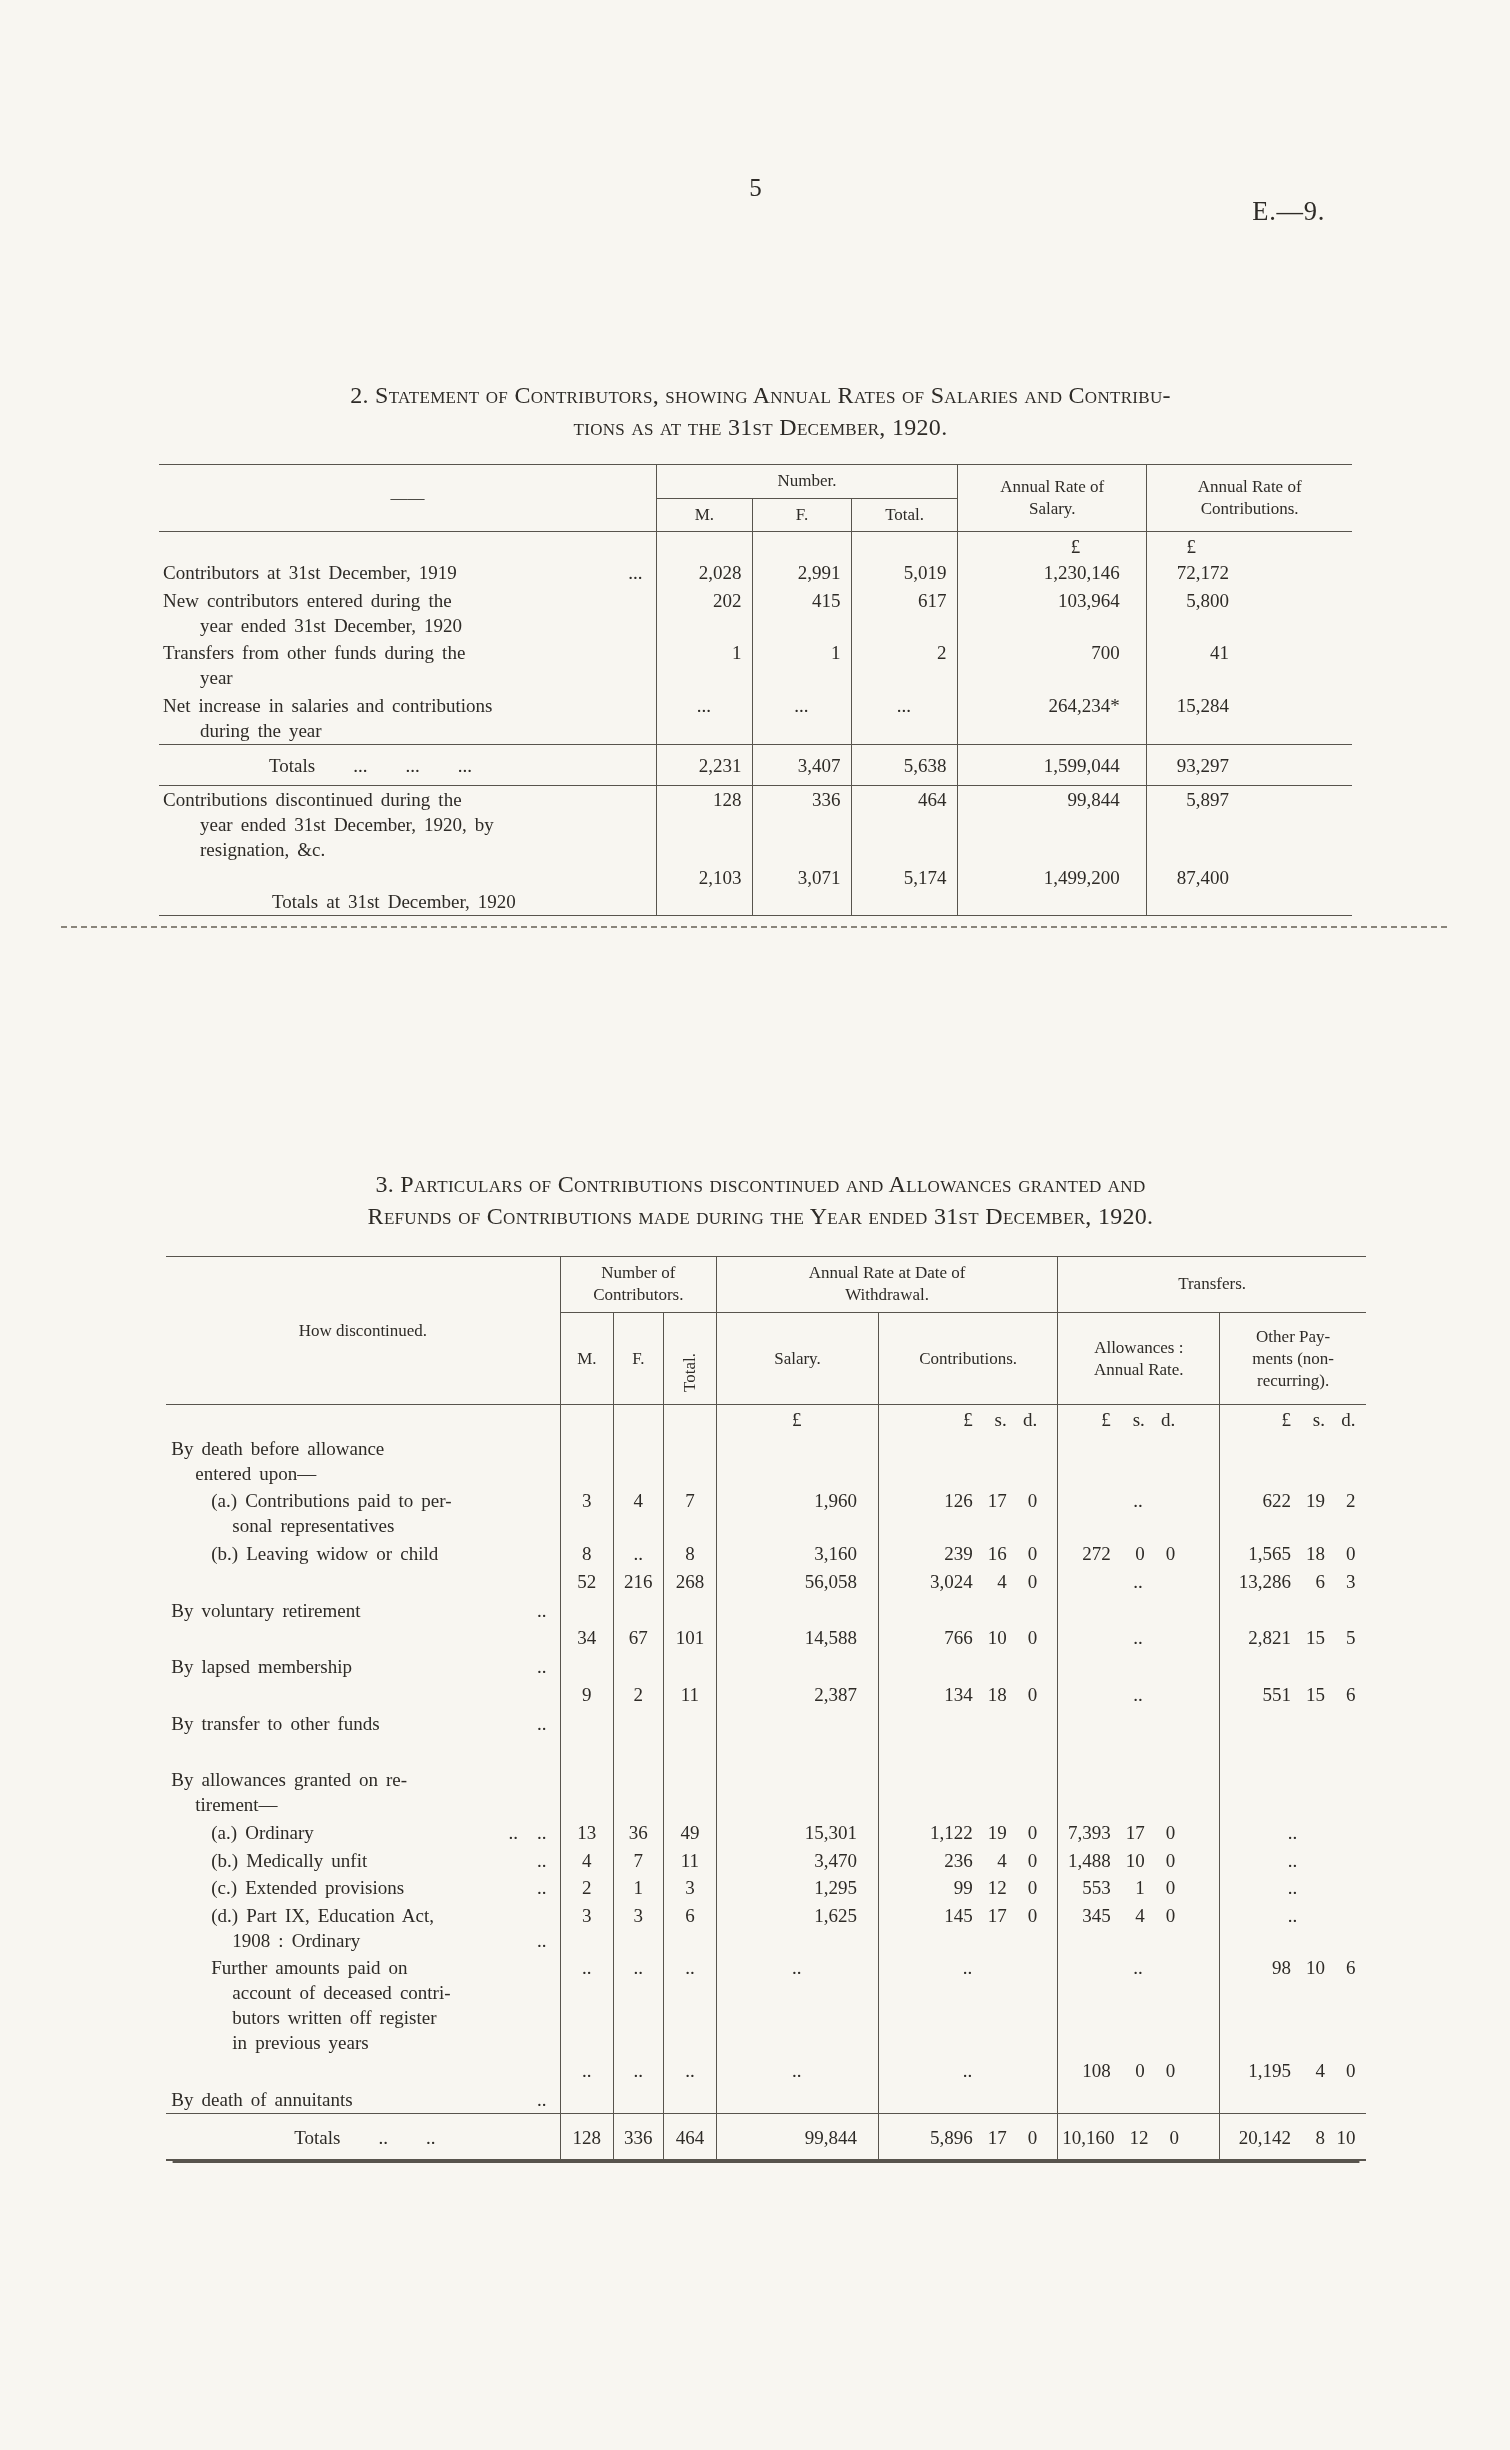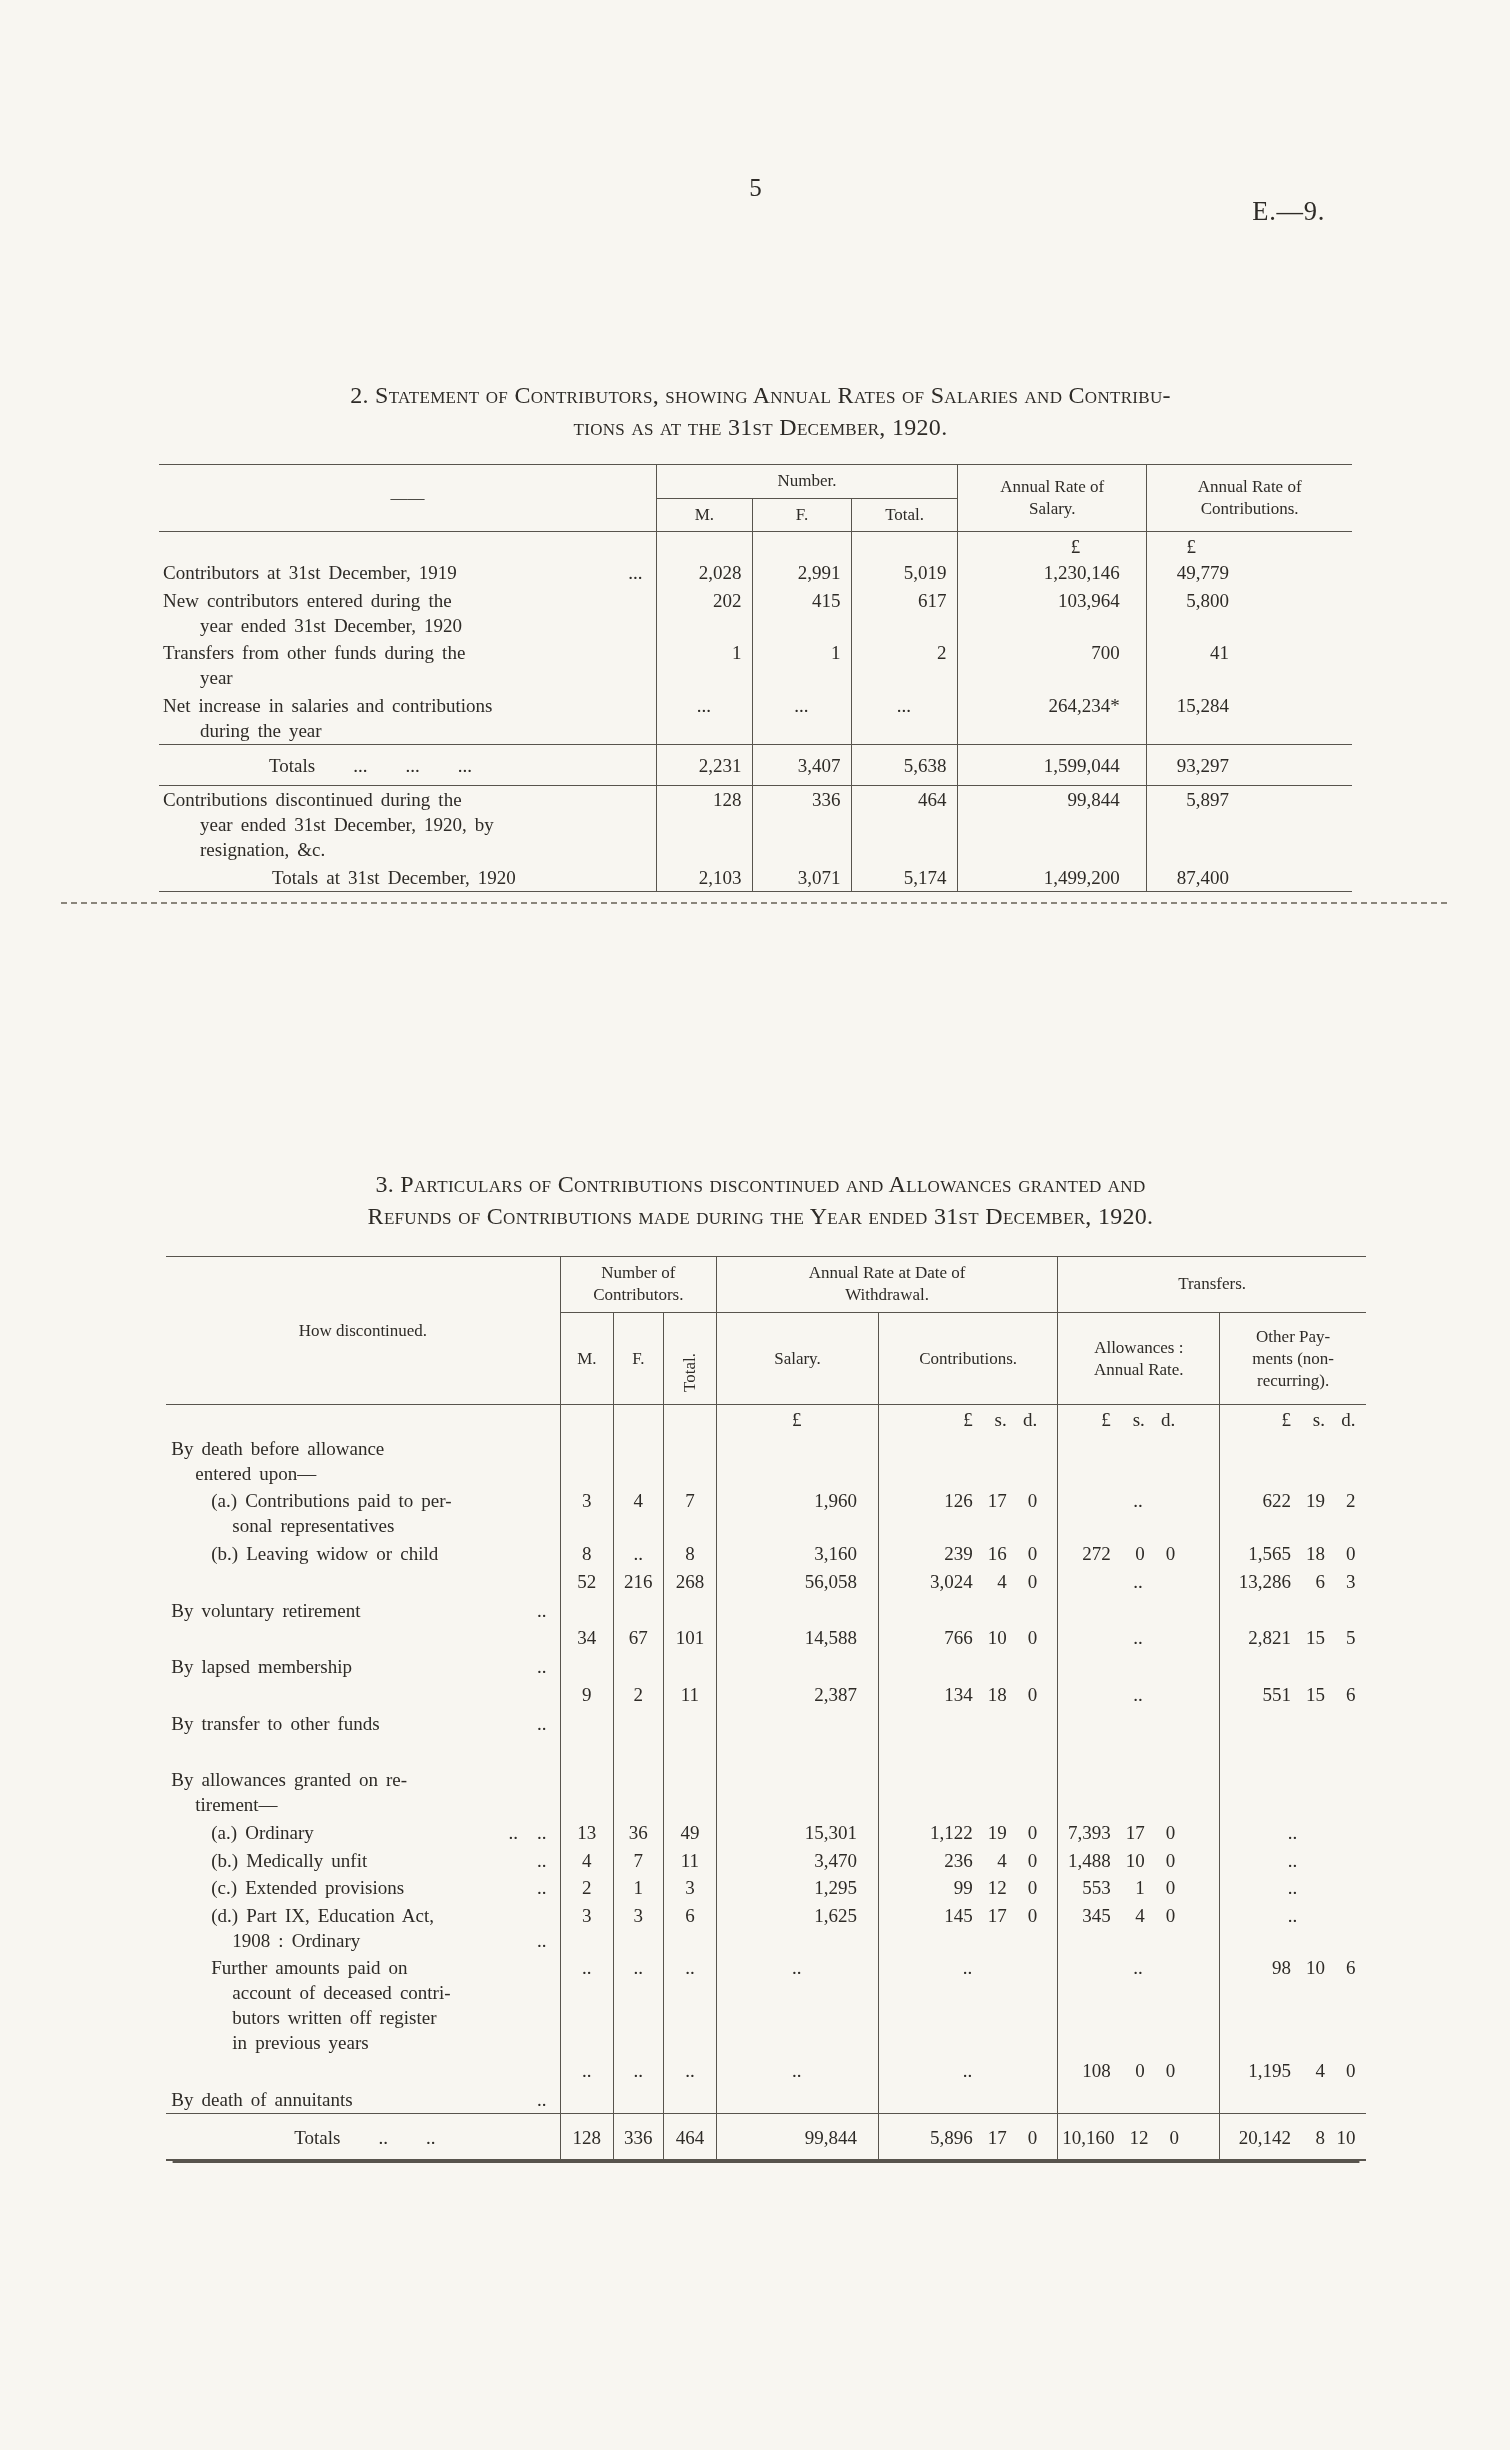--- a/index.html
+++ b/index.html
@@ -45,21 +45,21 @@
   #t2 td+td,#t3 td+td{border-left:1.3px solid var(--rule);}
 
   .lblflex{display:flex;align-items:flex-end;}
   .lbltext{flex:0 1 auto;white-space:pre-line;display:block;}
   .dots{margin-left:auto;padding-right:9.3px;white-space:pre;}
 
   
   .t2-label{text-align:left;word-spacing:3.3px;}
   td.hang .lbltext{padding-left:37px;text-indent:-37px;}
   td.t2-tot .lbltext{padding-left:106px;}
-  td.t2-totf .lbltext{padding-left:109px;}
+  td.t2-totf .lbltext{padding-left:109px;margin-top:24px;}
   .t2-num{text-align:right;padding-right:10.6px;margin-top:8px;}
   .t2-sal{text-align:right;padding-right:26.5px;}
   .t2-con{text-align:right;padding-right:123px;}
   tr.t2-currency td{line-height:22.5px;padding-top:4px;padding-bottom:0;}
   .cur-sal{text-align:right;padding-right:66px;}
   .cur-con{text-align:right;padding-right:156px;}
   tr.t2-totals td{border-top:1.3px solid var(--rule);border-bottom:1.3px solid var(--rule);
       padding-top:8px;padding-bottom:6.6px;}
   .wide-rule{margin-top:10.6px;margin-left:-98px;width:1386px;height:0;
       border-top:2px dashed #8a857b;}
@@ -134,21 +134,21 @@
           <td class="t2-label hang">
             <span class="lblflex">
               <span class="lbltext">Contributors at 31st December, 1919</span>
               <span class="dots">...</span>
             </span>
           </td>
           <td class="t2-num">2,028</td>
           <td class="t2-num">2,991</td>
           <td class="t2-num">5,019</td>
           <td class="t2-sal">1,230,146</td>
-          <td class="t2-con">49,779</td>
+          <td class="t2-con">72,172</td>
         </tr>
         <tr>
           <td class="t2-label hang">
             <span class="lblflex">
               <span class="lbltext">New contributors entered during the
 year ended 31st December, 1920</span>
             </span>
           </td>
           <td class="t2-num">202</td>
           <td class="t2-num">415</td>

